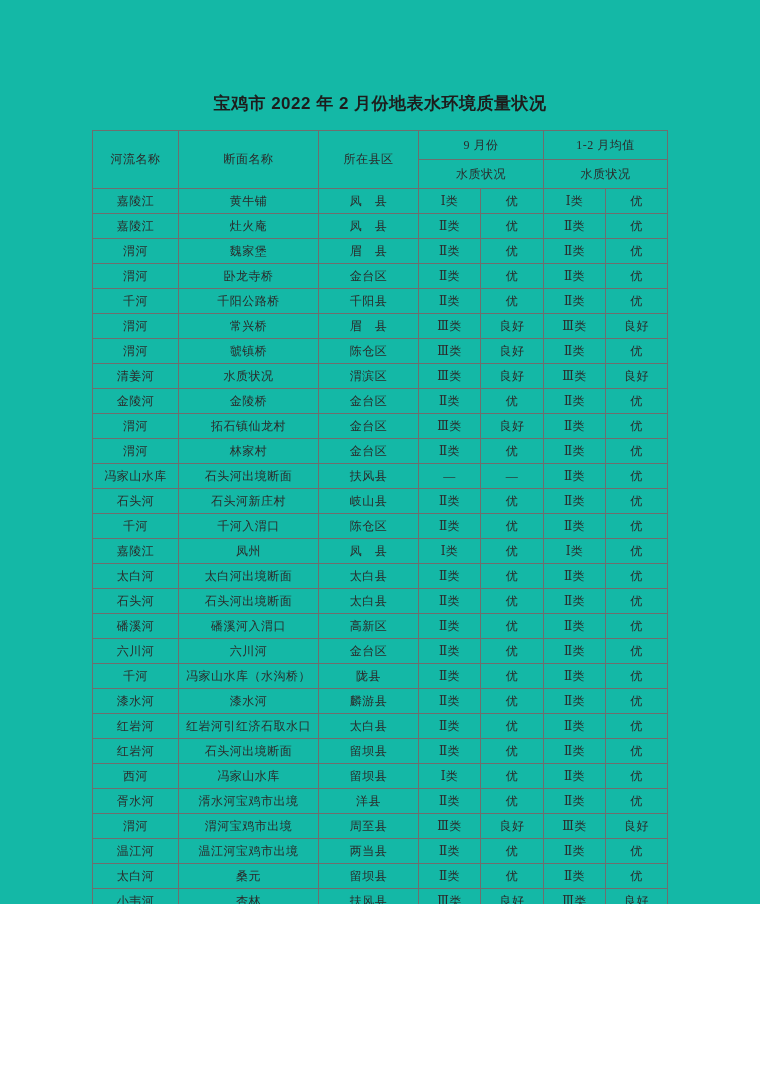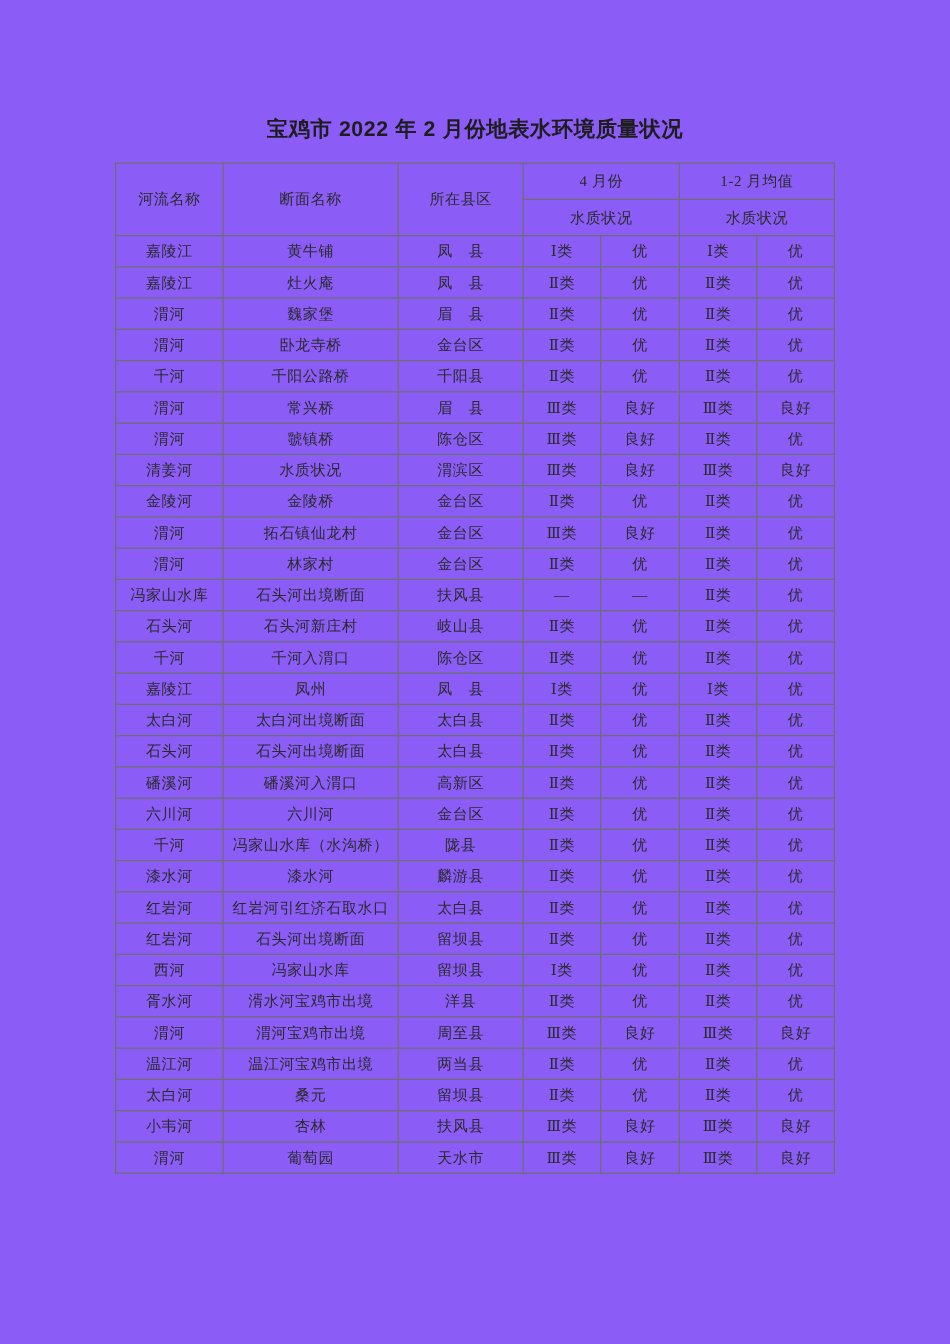--- a/index.html
+++ b/index.html
@@ -3,22 +3,22 @@
 <meta charset="utf-8">
 <style>
   html, body {
     margin: 0;
     padding: 0;
     background: #ffffff;
   }
   .page {
     position: relative;
     width: 760px;
-    height: 1075px;
-    background: #8b5cf6;
+    height: 904px;
+    background: #14b8a6;
     font-family: "Liberation Serif", "DejaVu Serif", serif;
     color: #2b2b2b;
     overflow: hidden;
   }
   .title {
     position: absolute;
     top: 92px;
     left: 0;
     width: 760px;
     margin: 0;
@@ -76,21 +76,21 @@
       <col style="width:62px">
       <col style="width:63px">
       <col style="width:62px">
       <col style="width:62px">
     </colgroup>
     <thead>
       <tr>
         <th rowspan="2">河流名称</th>
         <th rowspan="2">断面名称</th>
         <th rowspan="2">所在县区</th>
-        <th colspan="2">4 月份</th>
+        <th colspan="2">9 月份</th>
         <th colspan="2">1-2 月均值</th>
       </tr>
       <tr>
         <th colspan="2">水质状况</th>
         <th colspan="2">水质状况</th>
       </tr>
     </thead>
     <tbody>
         <tr>
           <td>嘉陵江</td>

